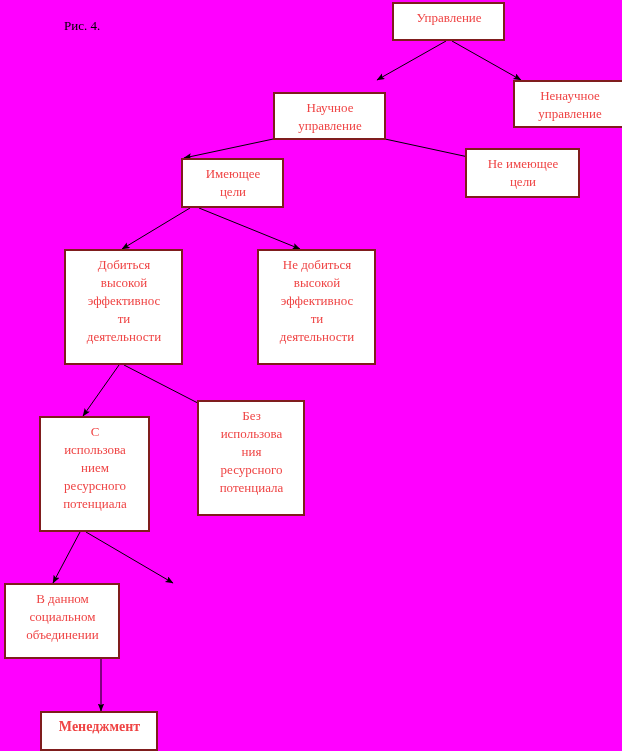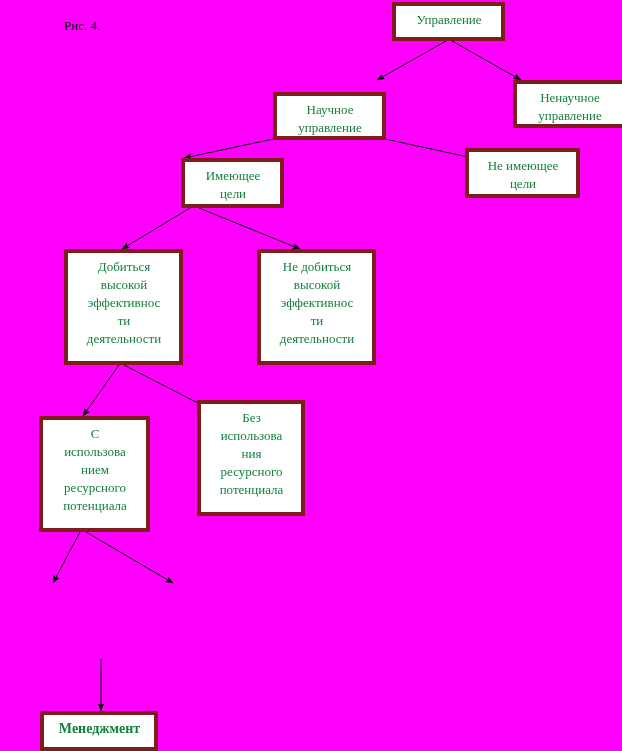--- a/index.html
+++ b/index.html
@@ -21,22 +21,22 @@
     left: 0;
     top: 0;
     width: 622px;
     height: 751px;
     pointer-events: none;
   }
   .node {
     position: absolute;
     box-sizing: border-box;
     background: #ffffff;
-    border: 4px solid #7f1d1d;
-    color: #15803d;
+    border: 2px solid #7f1d1d;
+    color: #ef4444;
     font-size: 13px;
     line-height: 18px;
     padding: 5px 7px 4px 8px;
     white-space: pre-line;
     z-index: 2;
   }
   .node.bold {
     font-weight: bold;
     font-size: 14px;
   }
@@ -98,15 +98,18 @@
   <div class="node" style="left: 39px; top: 416px; width: 111px; height: 116px;">С
 использова
 нием
 ресурсного
 потенциала</div>
   <div class="node" style="left: 197px; top: 400px; width: 108px; height: 116px;">Без
 использова
 ния
 ресурсного
 потенциала</div>
+  <div class="node" style="left: 4px; top: 583px; width: 116px; height: 76px;">В данном
+социальном
+объединении</div>
   <div class="node bold" style="left: 40px; top: 711px; width: 118px; height: 40px;">Менеджмент</div>
 
 </div>
 
 </body></html>

